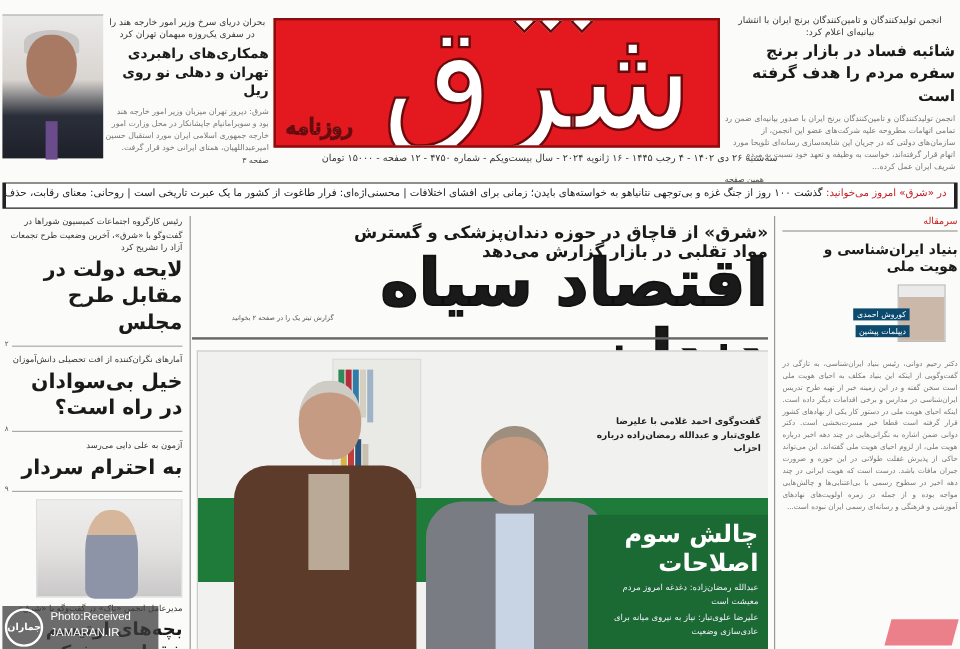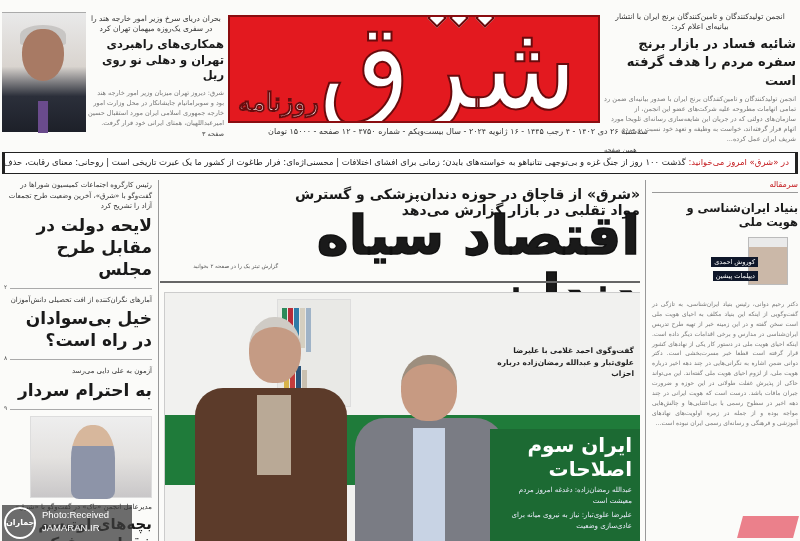--- a/index.html
+++ b/index.html
@@ -3,21 +3,21 @@
 <meta charset="utf-8">
 <style>
   * { box-sizing: border-box; margin: 0; padding: 0; }
   body { width: 800px; height: 541px; overflow: hidden; background: #fbfbf9; font-family: "DejaVu Sans", sans-serif; color: #1a1a1a; position: relative; }
   .abs { position: absolute; }
   [dir=rtl] { direction: rtl; }
 
   
   .logo-box { left: 228px; top: 15px; width: 372px; height: 108px; background: #e3191f; border: 2px solid #8a0d10; overflow: hidden; }
   .logo-word { position: absolute; right: 20px; top: -10px; font-family: "DejaVu Serif", serif; font-size: 120px; font-weight: normal; color: #fff; line-height: 1; -webkit-text-stroke: 2px #6a0a0c; letter-spacing: -6px; }
-  .logo-sub { position: absolute; left: 8px; bottom: 4px; font-family: "DejaVu Serif", serif; font-size: 26px; color: #fff; font-weight: bold; -webkit-text-stroke: 1px #6a0a0c; }
+  .logo-sub { position: absolute; left: 8px; bottom: 4px; font-family: "DejaVu Serif", serif; font-size: 18px; color: #fff; font-weight: bold; -webkit-text-stroke: 1px #6a0a0c; }
   .logo-dots { position: absolute; top: -6px; }
   .dot { position: absolute; width: 14px; height: 14px; background: #fff; border: 2px solid #6a0a0c; transform: rotate(45deg); }
 
   .dateline { left: 228px; top: 127px; width: 420px; font-size: 8px; color: #333; text-align: right; }
 
   
   .tl-photo { left: 2px; top: 12px; width: 84px; height: 120px; background: linear-gradient(180deg,#e9e9e9 0%,#d9d4cf 45%,#2b2f3a 70%,#1d2029 100%); border-top: 1px solid #aaa; }
   .tl-photo .face { position:absolute; left:20px; top:16px; width:42px; height:52px; background:#a87a64; border-radius:45% 45% 50% 50%; }
   .tl-photo .hair { position:absolute; left:18px; top:12px; width:46px; height:20px; background:#c8c6c4; border-radius:50% 50% 10% 10%; }
   .tl-photo .tie { position:absolute; left:36px; top:88px; width:10px; height:32px; background:#6a4b8c; }
@@ -67,21 +67,21 @@
   .green-box { position: absolute; right: 0; top: 136px; width: 150px; height: 113px; background: #1c6a33; color: #fff; text-align: right; padding: 4px 8px; }
   .green-head { font-size: 20px; font-weight: bold; line-height: 1.2; }
   .green-sub { font-size: 7px; line-height: 1.5; margin-top: 4px; color: #eef; }
 
   
   .rc { left: 652px; top: 180px; width: 146px; text-align: right; }
   .rc-label { font-size: 8px; color: #c41a1e; padding-bottom: 3px; border-bottom: 1px solid #999; }
   .rc-head { font-size: 11.5px; font-weight: bold; margin-top: 8px; }
   .rc-author { position: relative; height: 58px; margin-top: 8px; }
   .rc-author .face { position: absolute; right: 10px; top: 0; width: 40px; height: 48px; background: linear-gradient(180deg,#eaeaea 0 20%,#cbb8a8 20% 100%); border: 1px solid #bbb; }
-  .rc-author .tag { position: absolute; right: 40px; font-size: 6.5px; background: #0f172a; color: #fff; padding: 1px 3px; }
+  .rc-author .tag { position: absolute; right: 40px; font-size: 6.5px; background: #0c4a6e; color: #fff; padding: 1px 3px; }
   .rc-body { font-size: 6px; color: #777; line-height: 1.65; margin-top: 4px; text-align: justify; direction: rtl; }
 
   .watermark { left: 2px; top: 505px; width: 130px; height: 36px; background: rgba(60,60,60,0.75); color: #fff; }
   .wm-logo { position: absolute; left: 2px; top: 2px; width: 32px; height: 32px; border: 2px solid #fff; border-radius: 50%; font-size: 8px; font-weight: bold; text-align: left; line-height: 28px; }
   .wm-text { position: absolute; left: 40px; top: 4px; font-size: 9.5px; line-height: 1.35; font-family: "Liberation Sans", sans-serif; }
   .red-stamp { left: 740px; top: 516px; width: 56px; height: 22px; background: #e86a78; opacity: .85; transform: skewX(-15deg); }
 </style>
 </head>
 <body>
 
@@ -174,21 +174,21 @@
   </div>
   <div class="man1"></div>
   <div class="man1-shirt"></div>
   <div class="man1-head"></div>
   <div class="man2"></div>
   <div class="man2-shirt"></div>
   <div class="man2-head"></div>
 
   <div class="photo-caption" dir="rtl">گفت‌وگوی احمد غلامی با علیرضا علوی‌تبار و عبدالله رمضان‌زاده درباره احزاب</div>
   <div class="green-box" dir="rtl">
-    <div class="green-head">ایران سوم اصلاحات</div>
+    <div class="green-head">چالش سوم اصلاحات</div>
     <div class="green-sub">عبدالله رمضان‌زاده: دغدغه امروز مردم معیشت است</div>
     <div class="green-sub">علیرضا علوی‌تبار: نیاز به نیروی میانه برای عادی‌سازی وضعیت</div>
   </div>
 </div>
 
 <div class="abs rc" dir="rtl">
   <div class="rc-label">سرمقاله</div>
   <div class="rc-head">بنیاد ایران‌شناسی و هویت ملی</div>
   <div class="rc-author">
     <div class="face"></div>

